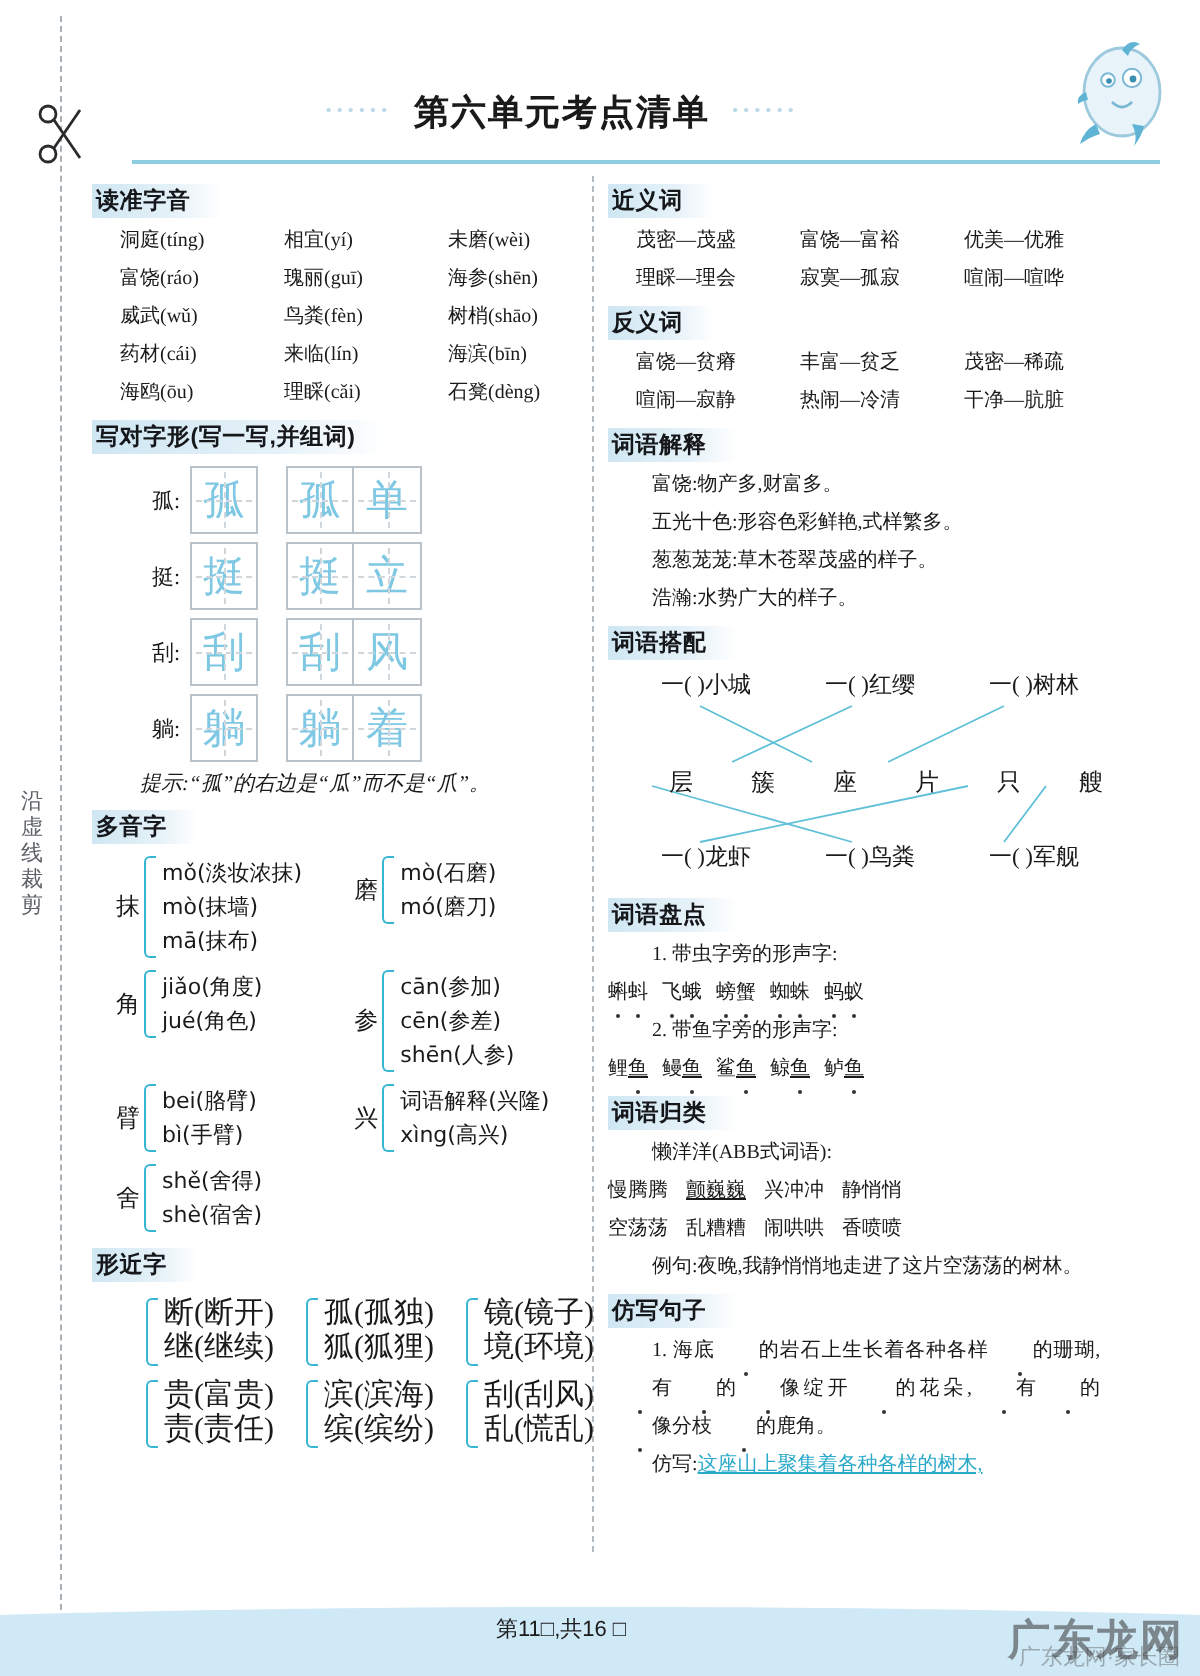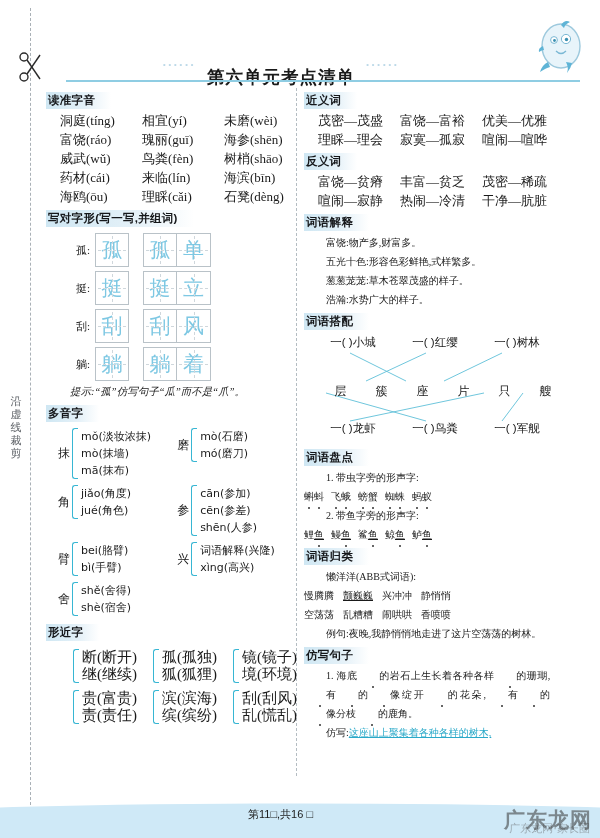--- a/index.html
+++ b/index.html
@@ -58,21 +58,20 @@
     width: 470px;
     text-align: center;
   }
   #page-title {
     display: inline-block;
     font-size: 17.5px;
     font-weight: bold;
     letter-spacing: 1px;
     vertical-align: middle;
     font-family: "Liberation Serif", "DejaVu Serif", serif;
-    margin-top: 21px;
   }
   .title-dots {
     display: inline-block;
     vertical-align: middle;
     margin: 0 7px 3px 7px;
     letter-spacing: 2.4px;
     font-size: 9px;
     color: #bcd9e8;
   }
   #header-rule {
@@ -121,21 +120,21 @@
   }
 
   
   .word-grid {
     width: 100%;
     border-collapse: collapse;
     table-layout: fixed;
     margin-left: 14px;
   }
   .word-grid td {
-    font-size: 13px;
+    font-size: 10px;
     line-height: 19px;
     padding: 0;
     white-space: nowrap;
     font-family: "Liberation Serif", "DejaVu Serif", serif;
     margin-left: 24px;
   }
   .dotted-char {
     position: relative;
     display: inline-block;
   }
@@ -244,21 +243,21 @@
     position: absolute;
     left: 0; top: 0;
     width: 246px; height: 112px;
   }
   .match-row {
     position: absolute;
     width: 246px;
     display: flex;
     justify-content: space-around;
     font-size: 11.5px;
-    font-family: Liberation Sans, sans-serif;
+    font-family: Liberation Serif, serif;
   }
   #match-row-top    { top: 2px;  padding-left: 8px; }
   #match-row-middle { top: 50px; padding: 0 16px; }
   #match-row-bottom { top: 88px; padding-left: 8px; }
   #match-row-middle span { font-size: 12px; }
 
   .underline-char { text-decoration: underline; }
   .answer-text {
     color: #2aa9c9;
     text-decoration: underline;
@@ -410,21 +409,21 @@
         </div>
         <div class="zixing-row">
           <div class="zixing-label">躺:</div>
           <div class="tzg tzg-single">躺</div>
           <div class="tzg-pair">
             <div class="tzg">躺</div>
             <div class="tzg">着</div>
           </div>
         </div>
       </div>
-    <div class="hint-line">提示:“孤”仿写句子“瓜”而不是“爪”。</div>
+    <div class="hint-line">提示:“孤”的右边是“瓜”而不是“爪”。</div>
 
     <div class="section-heading">多音字</div>
     <table class="duoyin-table" id="duoyin-table">
         <tbody>
           <tr>
             <td>
               <div class="brace-block">
                 <div class="brace-head">抹</div>
                 <div class="brace-mark"></div>
                 <div class="brace-items">

